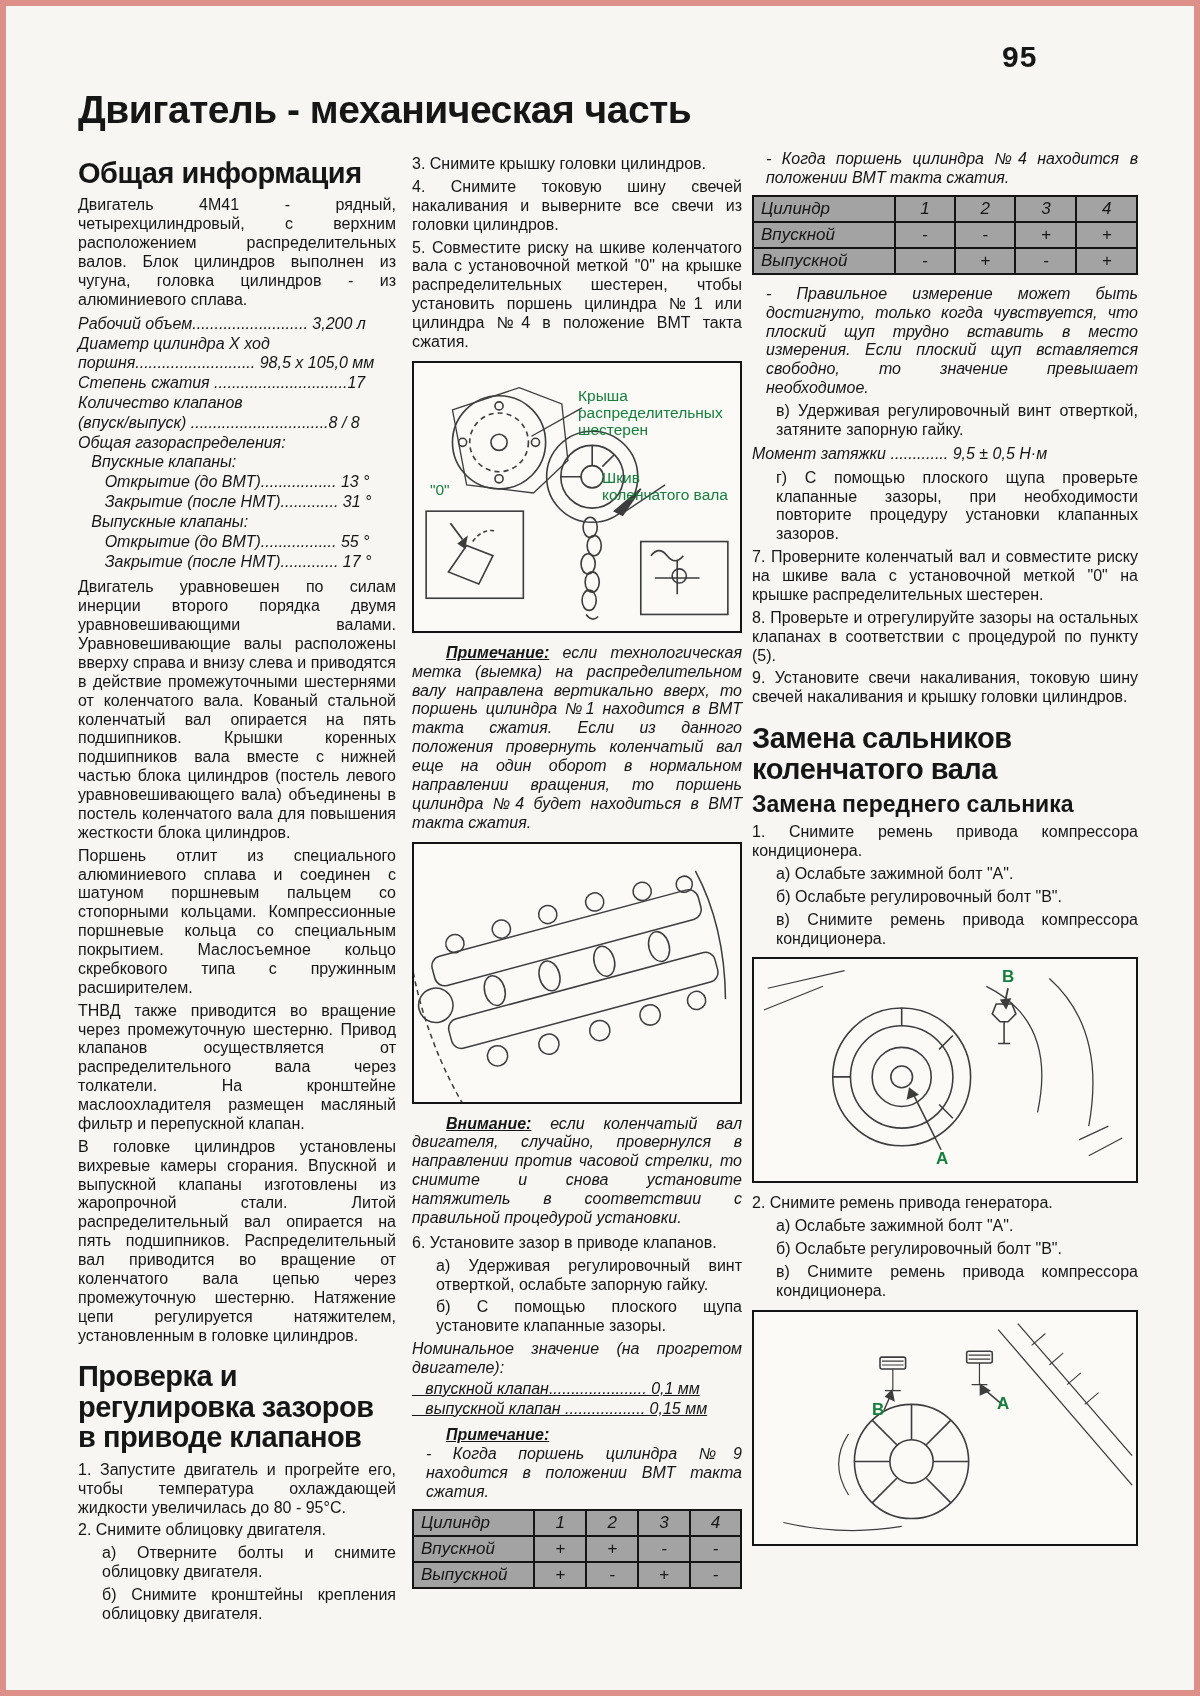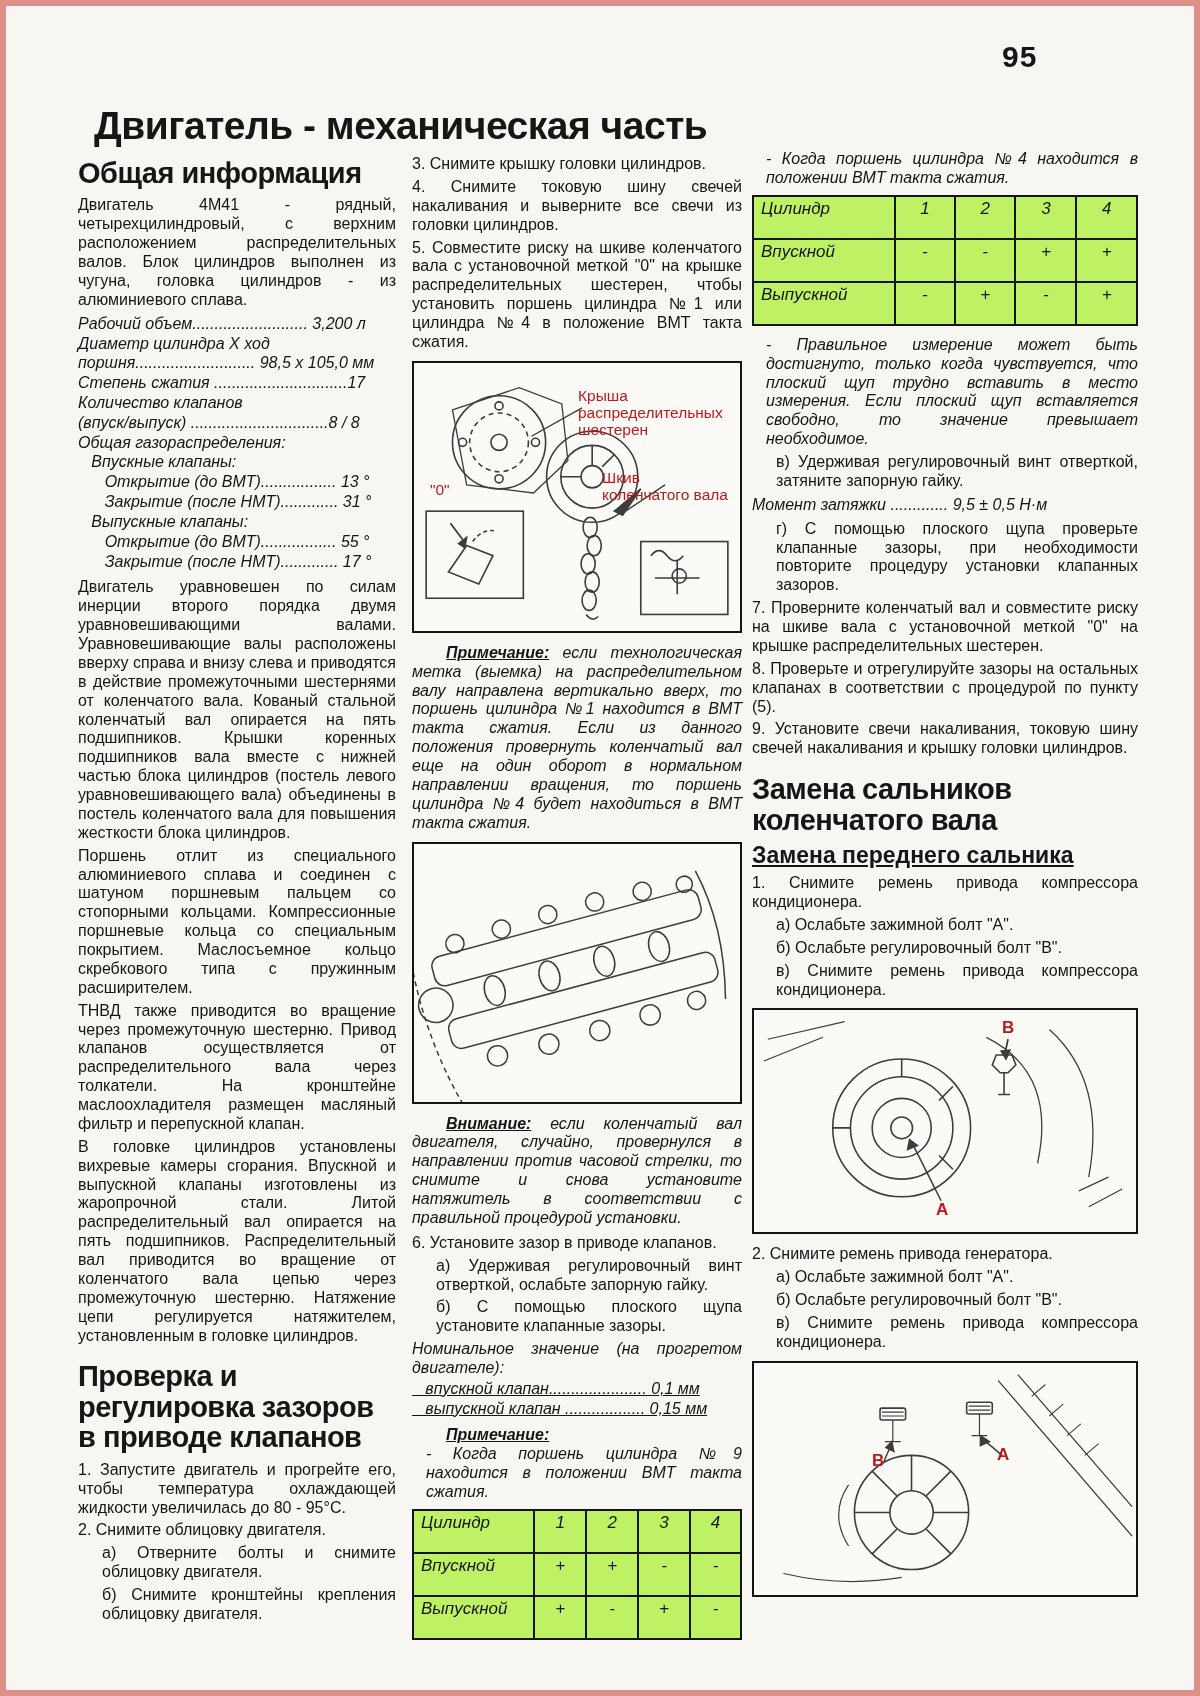--- a/index.html
+++ b/index.html
@@ -11,53 +11,53 @@
   }
   .scan-frame {
     position:absolute; inset:0; border:6px solid #dd908a;
     pointer-events:none; z-index:50;
   }
   .pagenum {
     position:absolute; left:1002px; top:40px;
     font-size:30px; font-weight:bold; letter-spacing:1px;
   }
   .title {
-    position:absolute; left:78px; top:88px; width:1040px; margin:16px;
+    position:absolute; left:78px; top:88px; width:1040px; margin:0;
     font-size:39px; font-weight:bold; letter-spacing:-0.5px;
   }
   .col { position:absolute; }
   .col1 { left:78px;  top:158px; width:318px; }
   .col2 { left:412px; top:155px; width:330px; }
   .col3 { left:752px; top:150px; width:386px; }
 
   h2 { font-size:29px; line-height:1.05; margin:16px 0 8px; letter-spacing:-0.5px; }
   h2.first { margin-top:0; }
-  h3 { font-size:23px; line-height:1.05; margin:2px 0 7px;text-decoration:underline; }
+  h3 { font-size:23px; line-height:1.05; margin:2px 0 7px; }
   p { margin:0 0 4px; font-size:16px; line-height:1.18; }
   .j { text-align:justify; }
   .sub { padding-left:24px; }
   .it { font-style:italic; }
   .specs { margin:3px 0 7px; }
   .spec { font-style:italic; font-size:16px; line-height:1.24; white-space:nowrap; }
   .note { font-style:italic; margin:6px 0 6px; }
   .nlabel { text-decoration:underline; font-weight:bold;margin-left:34px; }
   .bullet { font-style:italic; padding-left:14px; }
   .torque { font-style:italic; margin:5px 0 5px; }
 
   .vtable { border-collapse:collapse; width:100%; font-style:italic; font-size:17px; margin:7px 0 10px; }
-  .vtable td { border:2.5px solid #141414; padding:2px 7px 19px; text-align:center; background:#bef264; }
+  .vtable td { border:2.5px solid #141414; padding:2px 7px 2px; text-align:center; background:#a3a3a3; }
   .vtable td.c0 { text-align:left; width:37%; }
 
   .fig { border:2.5px solid #141414; position:relative; background:#fbfaf7; margin:9px 0 11px; }
   .fig svg { display:block; width:100%; height:100%; }
   .fig1 { height:268px; }
   .fig2 { height:258px; }
   .fig3 { height:222px; }
   .fig4 { height:232px; }
-  .figlabel { position:absolute; font-size:15.5px; line-height:1.12; color:#b91c1c; }
+  .figlabel { position:absolute; font-size:15.5px; line-height:1.12; color:#15803d; }
   .fl-cover  { right:10px; top:24px;  width:152px; }
   .fl-pulley { right:10px; top:106px; width:128px; }
   .fl-zero   { left:16px;  top:118px; }
   .fl-b3 { left:248px; top:8px;  font-size:17px; font-weight:bold; }
   .fl-a3 { left:182px; top:190px; font-size:17px; font-weight:bold; }
   .fl-b4 { left:118px; top:88px;  font-size:17px; font-weight:bold; }
   .fl-a4 { left:243px; top:82px;  font-size:17px; font-weight:bold; }
 </style>
 </head>
 <body>

